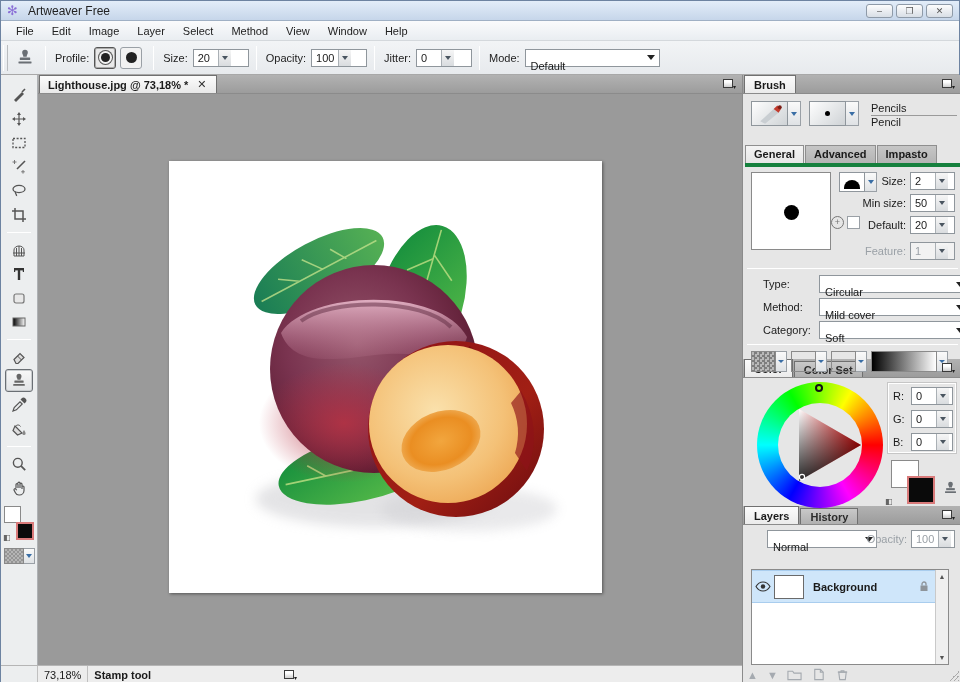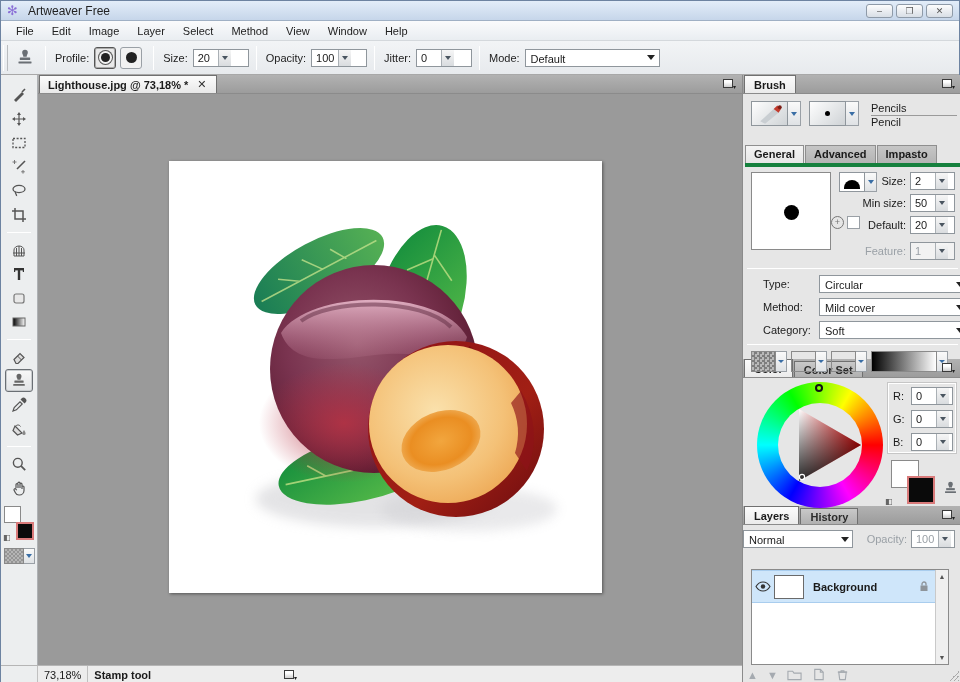--- a/index.html
+++ b/index.html
@@ -37,21 +37,21 @@
   .profile-btn.sel { border:1px solid #555; box-shadow:0 0 0 1px #aaa inset; background:#e9e9e9; }
   .dot-ring { width:9px; height:9px; border-radius:50%; background:#222; box-shadow:0 0 0 2px #f2f2f2,0 0 0 3px #555; }
   .dot-solid { width:11px; height:11px; border-radius:50%; background:#222; }
 
   .inp { display:inline-flex; height:18px; border:1px solid #8f969c; background:#fff; align-items:stretch; }
   .inp .val { display:flex; align-items:center; padding:0 4px; min-width:24px; font-style:normal; }
   .spin { width:13px; background:linear-gradient(#f6f6f6,#d9dcdf); border-left:1px solid #aab0b5;
     display:flex; align-items:center; justify-content:center; font-style:normal; }
   .spin:after { content:""; border:3px solid transparent; border-top:4px solid #4a5560; margin-top:3px; }
   .dd { display:inline-flex; height:18px; border:1px solid #8f969c; background:#fff; align-items:stretch; }
-  .dd .val { display:flex; align-items:center; padding:9px 5px; flex:1; font-style:normal; }
+  .dd .val { display:flex; align-items:center; padding:16px 5px; flex:1; font-style:normal; }
   .dd .arr { width:15px; display:flex; align-items:center; justify-content:center; font-style:normal; }
   .dd .arr:after { content:""; border:4px solid transparent; border-top:5px solid #222; margin-top:4px; }
 
   
   .toolbox { position:absolute; left:0; top:74px; width:37px; height:590px;
     background:#eceeef; border-right:1px solid #aeb1b4; display:flex; flex-direction:column; align-items:center; padding-top:8px; }
   .tool { width:28px; height:23px; display:flex; align-items:center; justify-content:center; border-radius:3px; margin-bottom:1px; }
   .tool.sel { border:1px solid #6a6f74; background:linear-gradient(#f8f8f8,#e2e4e6); box-shadow:0 0 0 1px #c9ccce inset; }
   .tool svg { width:16px; height:16px; }
   .tool-div { width:24px; height:1px; background:#b9bcbf; border-bottom:1px solid #fff; margin:5px 0; }
@@ -148,21 +148,21 @@
   .rgb-box { position:absolute; right:4px; top:4px; width:70px; height:72px; border:1px solid #c6c6c6; box-shadow:0 0 0 1px #fff inset; }
   .rgb-row { position:absolute; right:8px; display:flex; align-items:center; }
   .rgb-row .f-lbl { width:14px; }
   .cswatches { position:absolute; right:24px; top:82px; width:46px; height:44px; }
   .cs-bg { position:absolute; left:0; top:0; width:28px; height:28px; background:#fff; border:1px solid #8a8a8a; }
   .cs-fg { position:absolute; right:2px; bottom:0; width:28px; height:28px; background:#0a0a0a; border:2px solid #d97a7a; }
   .cs-mini { position:absolute; left:-6px; bottom:-2px; font-size:8px; color:#666; }
   .cs-stamp { position:absolute; right:-21px; bottom:6px; }
 
   .layers-body { position:relative; height:158px; }
-  .blend-dd { position:absolute; left:0; top:5px; width:110px; }
+  .blend-dd { position:absolute; left:24px; top:5px; width:110px; }
   .lay-opacity { position:absolute; right:6px; top:5px; display:flex; align-items:center; }
   .lock-row { position:absolute; left:8px; top:28px; display:flex; align-items:center; gap:5px; color:#9aa0a6;margin-top:40px; }
   .lock-grp { display:flex; align-items:center; gap:2px; }
   .cbx-dis { width:12px; height:12px; border:1px solid #b5bac0; background:#f2f2f2; color:#a9aeb4; font-size:9px; line-height:11px; text-align:center; }
   .layer-list { position:absolute; left:8px; top:44px; width:198px; height:96px; background:#fff; border:1px solid #8a8a8a; overflow:hidden; }
   .llist-inner { position:absolute; left:0; top:0; right:13px; bottom:0; }
   .layer-row { height:33px; display:flex; align-items:center; border-bottom:1px solid #e4e4e4; position:relative; }
   .layer-row.sel { background:#cfe6fa; border-top:1px solid #a9cdee; border-bottom:1px solid #a9cdee; }
   .eye { width:22px; display:flex; justify-content:center; }
   .thumb { width:30px; height:24px; border:1px solid #6a6a6a; margin-right:9px; position:relative; overflow:hidden; }

